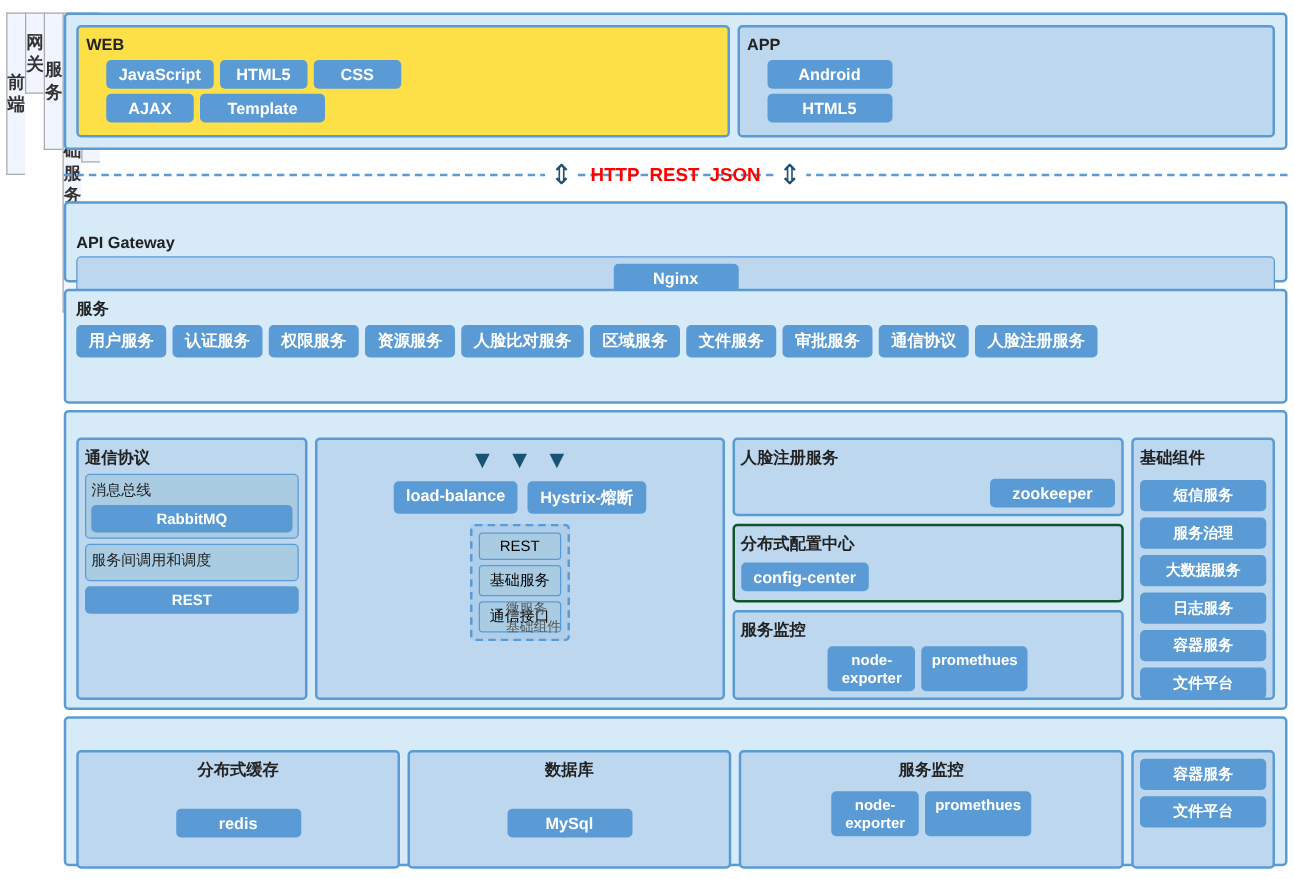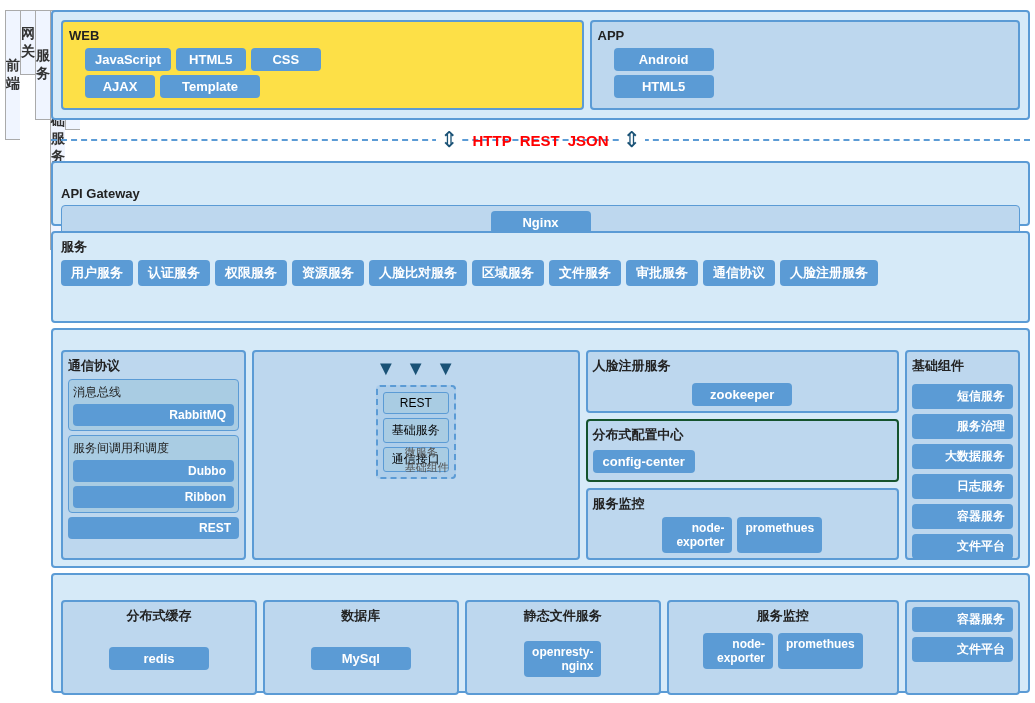--- a/index.html
+++ b/index.html
@@ -327,21 +327,21 @@
       align-items: center;
     }
 
     .chip-sm {
       background: #5b9bd5;
       color: #fff;
       border-radius: 4px;
       padding: 4px 8px;
       font-size: 12px;
       font-weight: bold;
-      text-align: right;
+      text-align: center;
     }
   </style>
 </head>
 <body>
 
 <div class="main-container">
 
   <div class="labels-col">
     <div class="label-cell label-qianduan">前端</div>
     <div style="height:38px; border:none; background:transparent;"></div>
@@ -417,51 +417,51 @@
       <div class="base-inner">
 
         <div class="comm-section">
           <div class="section-title">通信协议</div>
           <div class="comm-sub">
             <div class="comm-sub-title">消息总线</div>
             <div class="chip chip-sm">RabbitMQ</div>
           </div>
           <div class="comm-sub">
             <div class="comm-sub-title">服务间调用和调度</div>
-            <div style="display:flex;flex-direction:column;gap:4px;">
-              <div class="chip chip-sm">Dubbo</div>
-              <div class="chip chip-sm">Ribbon</div>
-            </div>
           </div>
           <div style="margin-top:4px;">
             <div class="chip chip-sm">REST</div>
           </div>
         </div>
 
         <div class="middle-section">
           <div class="arrows-down">
             <span class="arrow-down-blue">▼</span>
             <span class="arrow-down-blue">▼</span>
             <span class="arrow-down-blue">▼</span>
+          </div>
+          <div class="lb-row">
+            <div class="chip">load-balance</div>
+            <div class="chip">Hystrix-熔断</div>
           </div>
           <div class="micro-service-box">
             <div class="stack-col">
               <div class="service-stack">REST</div>
               <div class="service-stack">基础服务</div>
               <div class="service-stack">通信接口</div>
             </div>
             <div style="position:absolute;bottom:2px;right:5px;font-size:11px;color:#555;white-space:pre-line;">微服务
 基础组件</div>
           </div>
         </div>
 
         <div class="base-right">
           <div class="registry-section">
             <div class="section-title">人脸注册服务</div>
-            <div style="display:flex;justify-content:center;margin-top:8px;">
+            <div style="display:flex;justify-content:flex-end;margin-top:8px;">
               <div class="chip chip-wide">zookeeper</div>
             </div>
           </div>
           <div class="config-section">
             <div class="section-title">分布式配置中心</div>
             <div style="display:flex;margin-top:6px;">
               <div class="chip chip-wide">config-center</div>
             </div>
           </div>
           <div class="monitor-section">
@@ -497,27 +497,20 @@
           </div>
         </div>
 
         <div class="storage-sub">
           <div class="section-title">数据库</div>
           <div style="margin-top:auto;margin-bottom:auto;">
             <div class="chip chip-wide">MySql</div>
           </div>
         </div>
 
-        <div class="storage-sub">
-          <div class="section-title">静态文件服务</div>
-          <div style="margin-top:auto;margin-bottom:auto;">
-            <div class="chip chip-sm" style="white-space:pre-line;">openresty-
-nginx</div>
-          </div>
-        </div>
 
         <div class="storage-sub" style="flex:1.2;">
           <div class="section-title">服务监控</div>
           <div style="display:flex;gap:5px;justify-content:center;margin-top:4px;">
             <div class="chip chip-sm" style="white-space:pre-line;">node-
 exporter</div>
             <div class="chip chip-sm">promethues</div>
           </div>
         </div>
 

